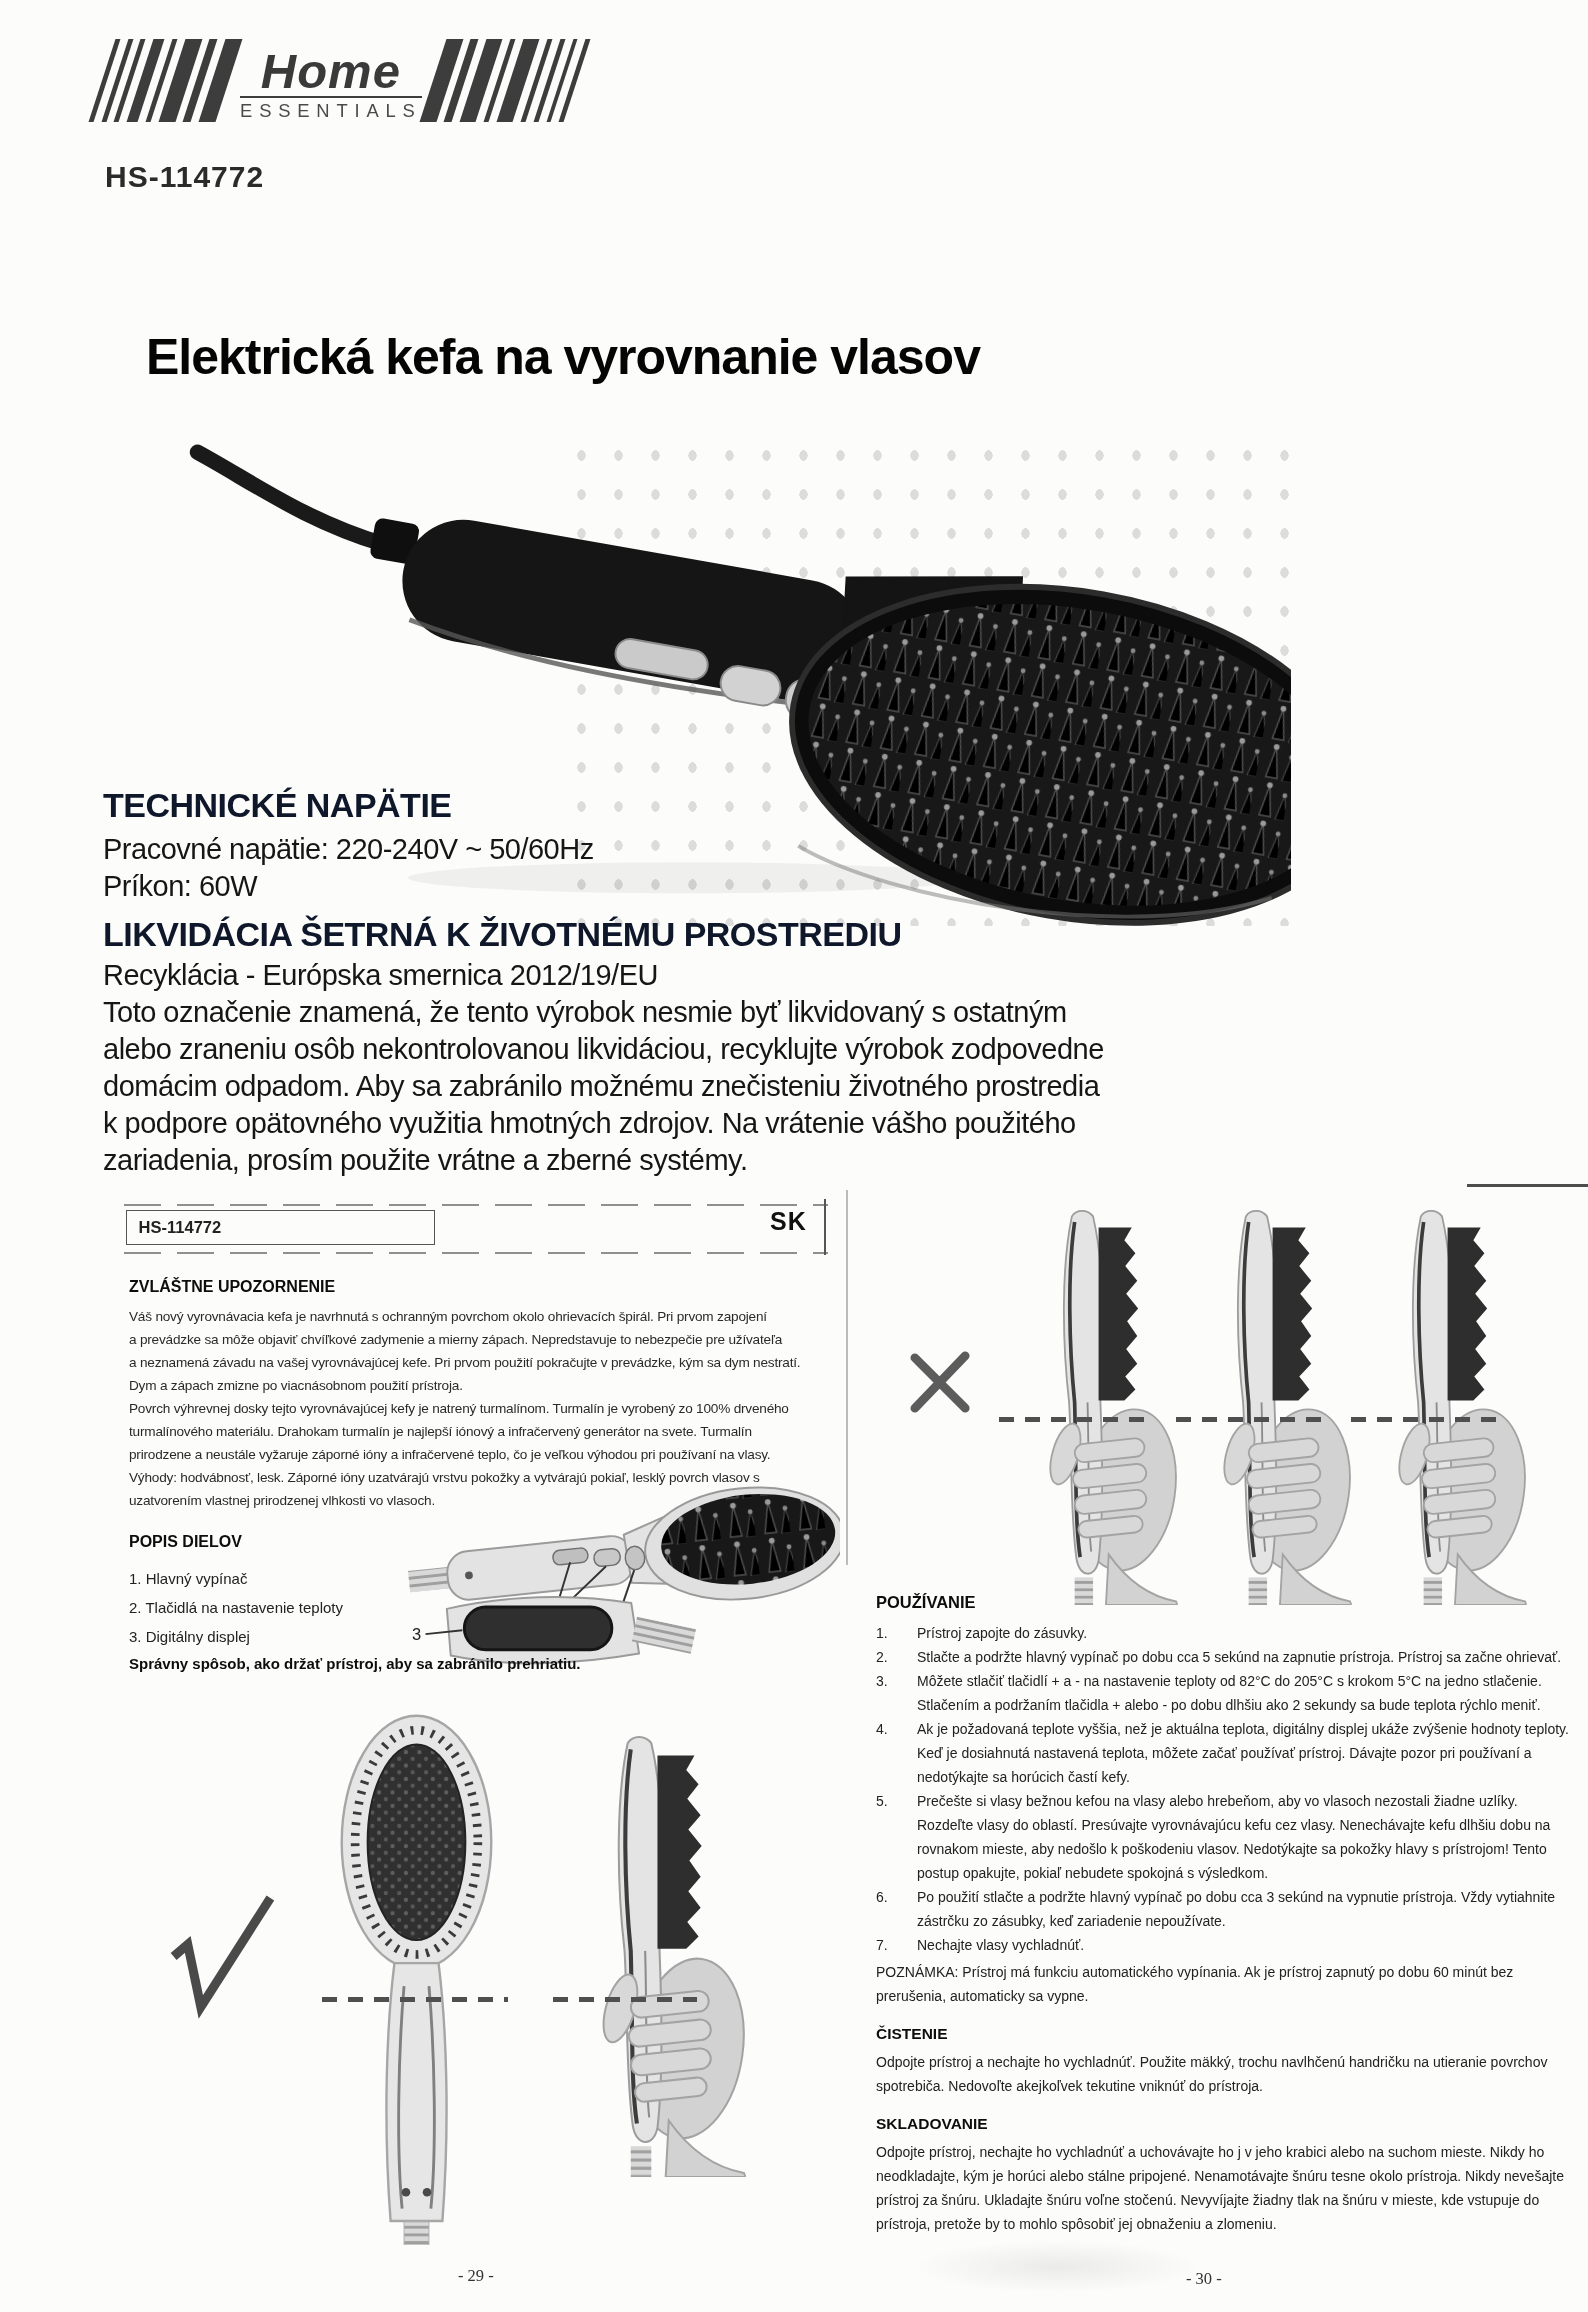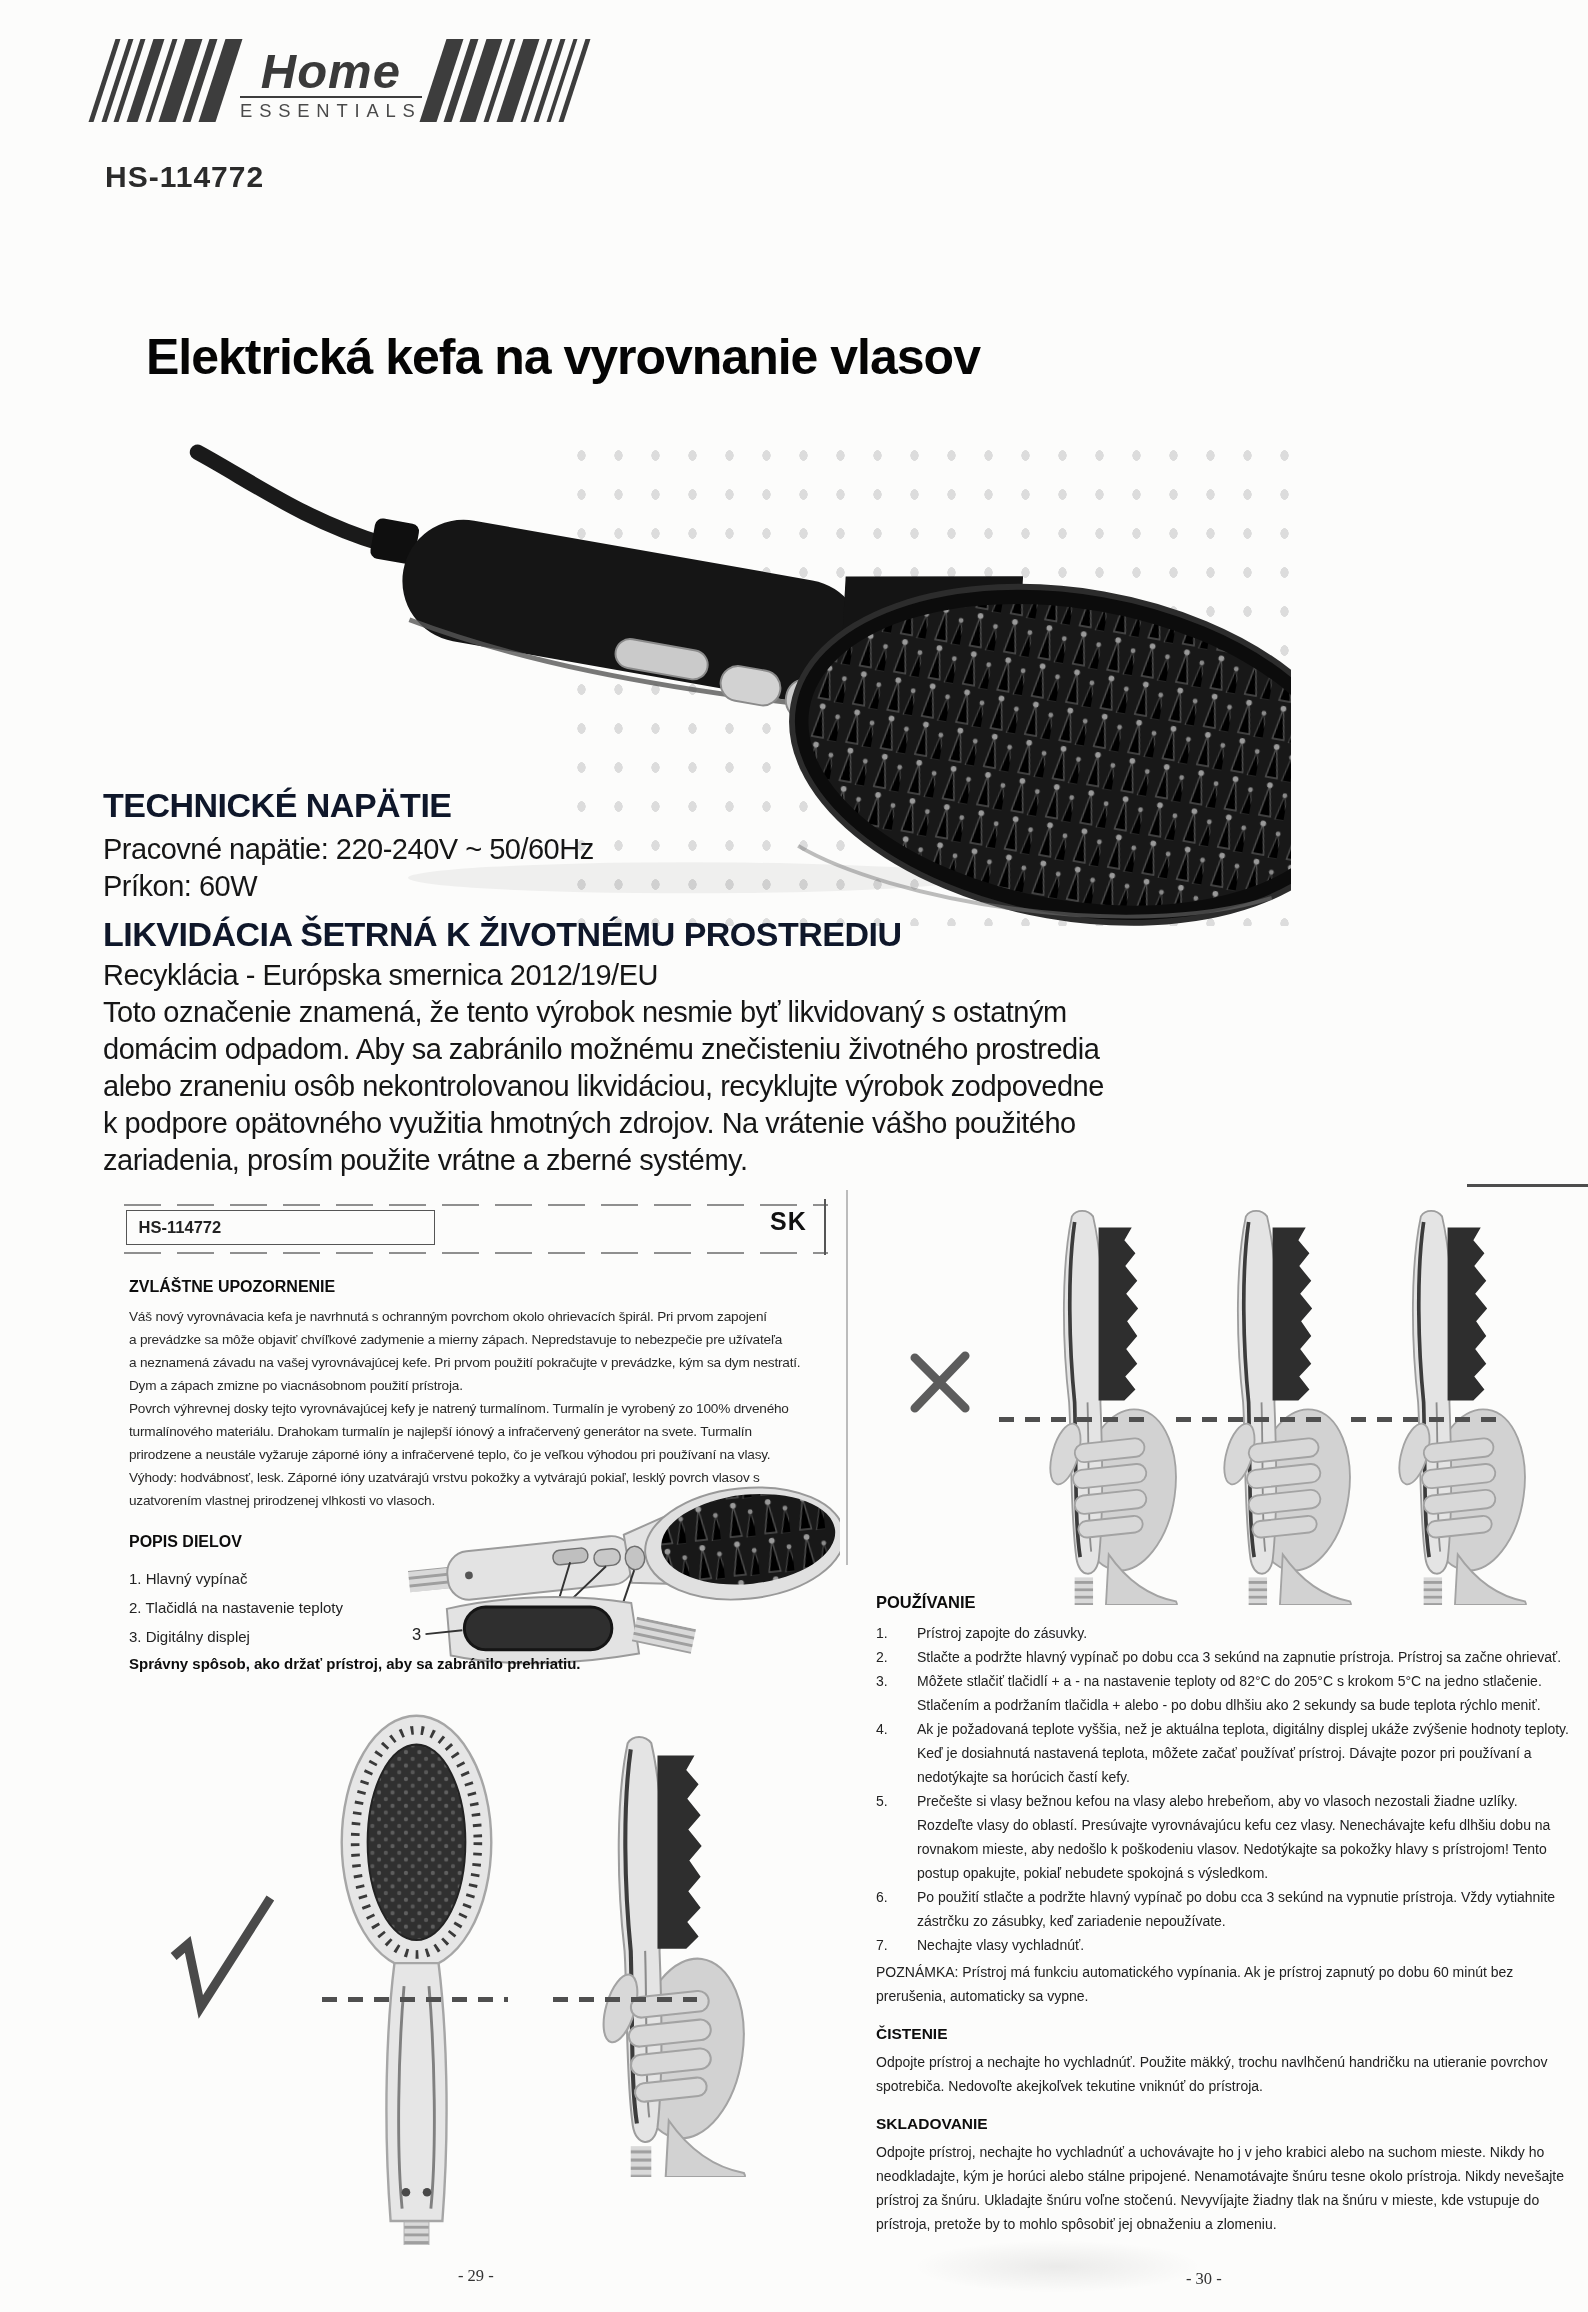--- a/index.html
+++ b/index.html
@@ -173,22 +173,22 @@
   <div class="topsec" style="top:786px">
     <div class="h">TECHNICKÉ NAPÄTIE</div>
     <div class="t">Pracovné napätie: 220-240V ~ 50/60Hz</div>
     <div class="t">Príkon: 60W</div>
   </div>
 
   <div class="topsec" style="top:915px">
     <div class="h" style="margin-bottom:2.9px">LIKVIDÁCIA ŠETRNÁ K ŽIVOTNÉMU PROSTREDIU</div>
     <div class="t">Recyklácia - Európska smernica 2012/19/EU</div>
     <div class="t">Toto označenie znamená, že tento výrobok nesmie byť likvidovaný s ostatným</div>
+    <div class="t">alebo zraneniu osôb nekontrolovanou likvidáciou, recyklujte výrobok zodpovedne</div>
     <div class="t">domácim odpadom. Aby sa zabránilo možnému znečisteniu životného prostredia</div>
-    <div class="t">alebo zraneniu osôb nekontrolovanou likvidáciou, recyklujte výrobok zodpovedne</div>
     <div class="t">k podpore opätovného využitia hmotných zdrojov. Na vrátenie vášho použitého</div>
     <div class="t">zariadenia, prosím použite vrátne a zberné systémy.</div>
   </div>
 
   <div class="divider"></div>
   <div class="topline"></div>
   <div class="hdr-rule" style="left:124px;top:1204px;width:704px;"></div>
   <div class="hdr-rule" style="left:124px;top:1252px;width:704px;"></div>
   <div class="hdr-box">
     <span>HS-114772</span>
@@ -277,21 +277,21 @@
 
   <div class="rightflow">
     <div class="uh">POUŽÍVANIE</div>
 
     <div class="uitem">
       <span class="n">1.</span>
       <span class="x">Prístroj zapojte do zásuvky.</span>
     </div>
     <div class="uitem">
       <span class="n">2.</span>
-      <span class="x">Stlačte  a podržte hlavný vypínač po dobu cca 3 sekúnd na zapnutie prístroja. Prístroj sa začne ohrievať.</span>
+      <span class="x">Stlačte  a podržte hlavný vypínač po dobu cca 5 sekúnd na zapnutie prístroja. Prístroj sa začne ohrievať.</span>
     </div>
     <div class="uitem">
       <span class="n">3.</span>
       <span class="x">Môžete stlačiť tlačidlí + a - na nastavenie teploty od 82°C do 205°C s krokom 5°C na jedno stlačenie. Stlačením a podržaním tlačidla + alebo - po dobu dlhšiu ako 2 sekundy sa bude teplota rýchlo meniť.</span>
     </div>
     <div class="uitem">
       <span class="n">4.</span>
       <span class="x">Ak je požadovaná teplote vyššia, než je aktuálna teplota, digitálny displej ukáže zvýšenie hodnoty teploty. Keď je dosiahnutá nastavená teplota, môžete začať používať prístroj. Dávajte pozor pri používaní a nedotýkajte sa horúcich častí kefy.</span>
     </div>
     <div class="uitem">

